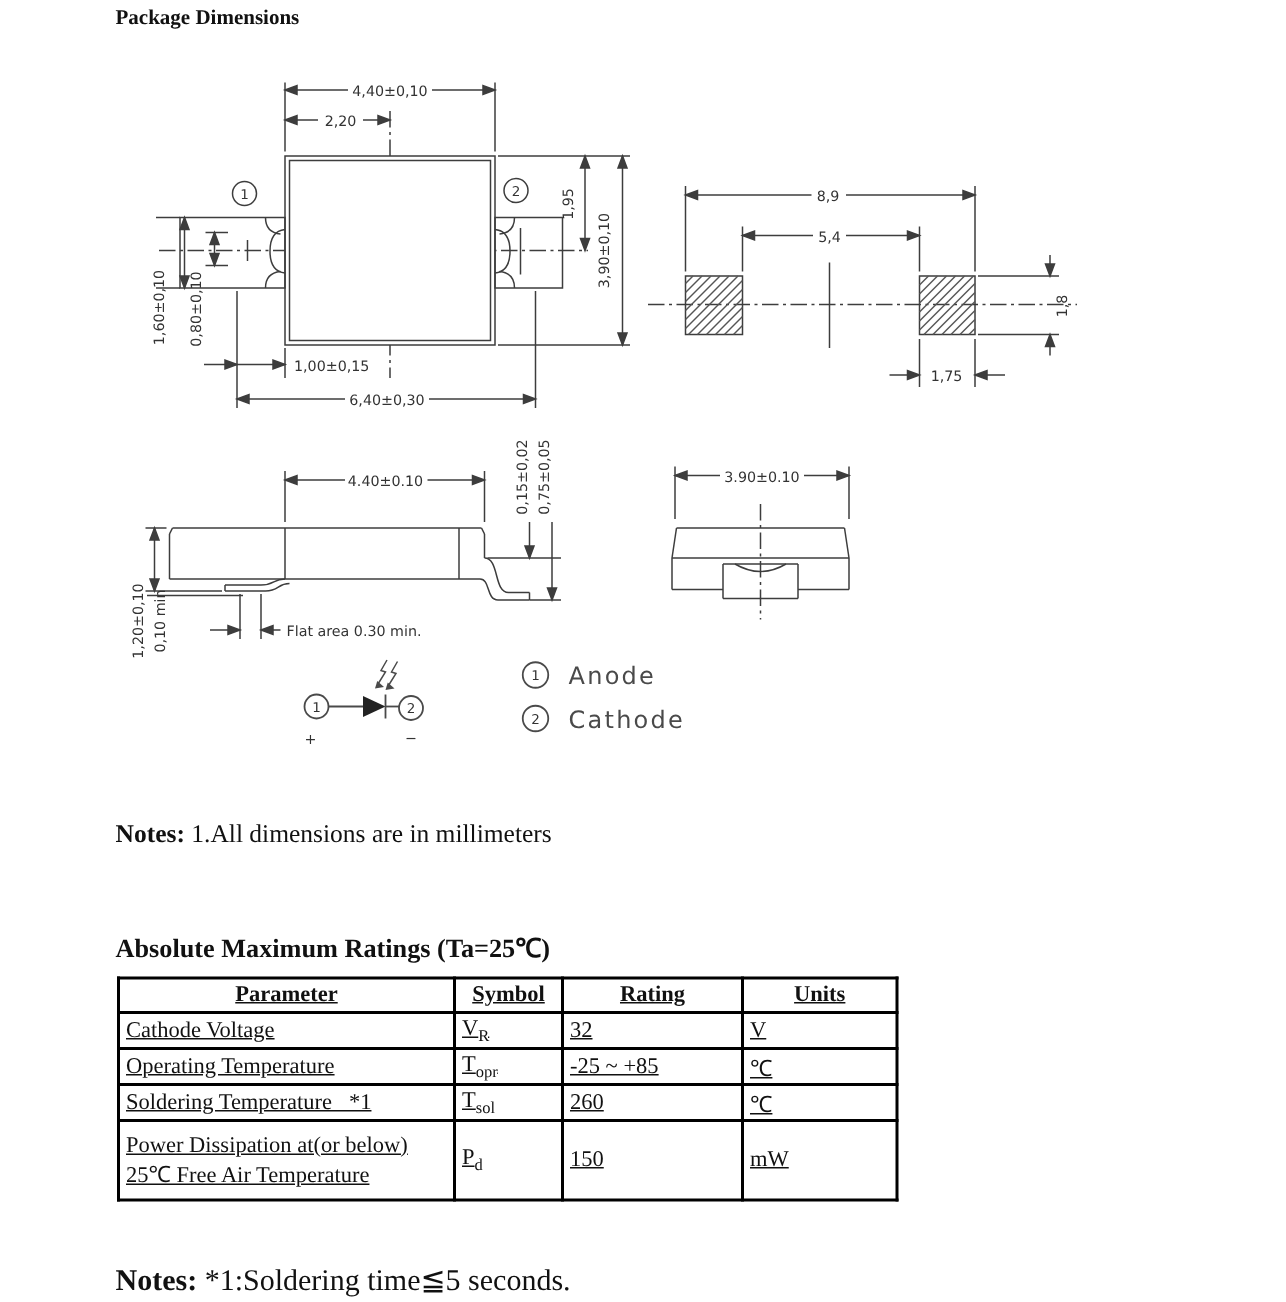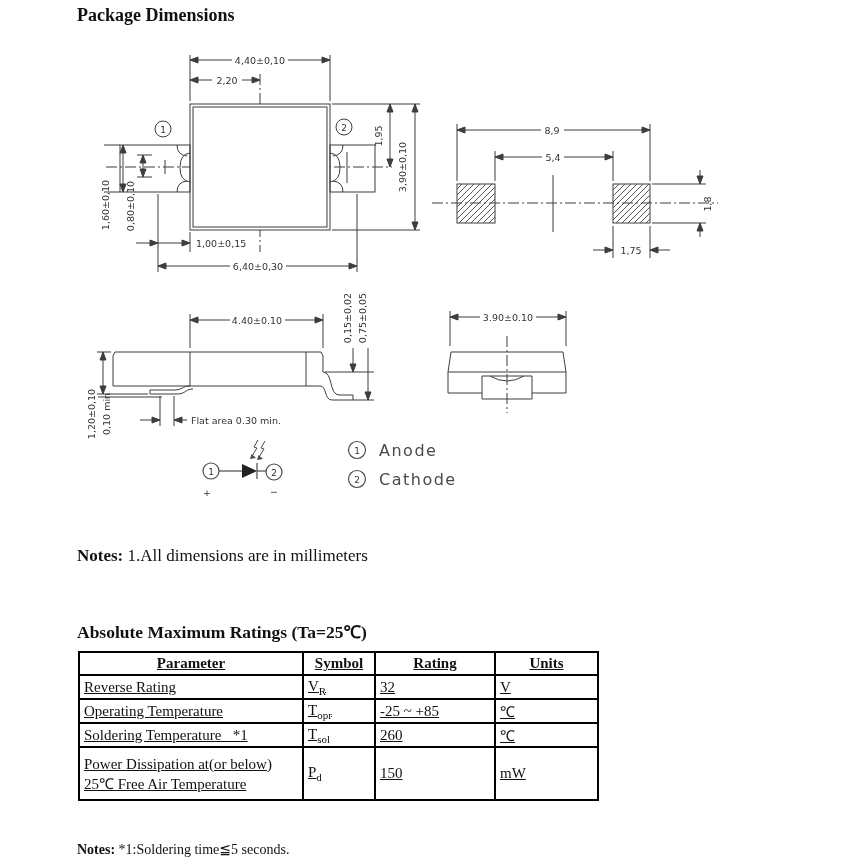--- a/index.html
+++ b/index.html
@@ -2,37 +2,37 @@
 <html><head>
 <meta charset="utf-8">
 <style>
   html,body { margin:0; padding:0; }
   body {
     width:857px; height:868px; background:#ffffff; position:relative;
     font-family:"Liberation Serif", serif; color:#111;
     overflow:hidden;
   }
   .abs { position:absolute; }
-  #title { left:77px; top:5px; font-size:18px; font-weight:bold; }
+  #title { left:77px; top:5px; font-size:14px; font-weight:bold; }
   #drawing-svg { left:0; top:0; }
   #notes { left:77px; top:544px; font-size:17px; line-height:24px; }
   #notes .nlabel { font-weight:bold; }
   #notes .indent { padding-left:41px; }
   #amr-title { left:77px; top:619px; font-size:17.5px; font-weight:bold; }
   #ratings-table { position:absolute; left:78px; top:651px; border-collapse:collapse;text-decoration:underline; }
   #ratings-table th, #ratings-table td {
     border:2px solid #000; font-size:15px; padding:0 4px; vertical-align:middle;
   }
   #ratings-table th { font-weight:bold; text-align:center; height:21px; }
   #ratings-table td { height:22px; }
   #ratings-table .c { }
   #ratings-table sub { font-size:11px; }
   #ratings-table .param5 { white-space:pre-line; line-height:20px; }
   #ratings-table tr.tall td { height:51px; }
-  #footnote { left:77px; top:841px; font-size:14px; }
+  #footnote { left:77px; top:841px; font-size:20px; }
   #footnote .nlabel { font-weight:bold; }
   svg text {
     font-family:"DejaVu Sans", sans-serif; font-size:9.5px; fill:#333;
     stroke:none;
   }
   svg text.dt { text-anchor:middle; }
   svg text.cad { font-size:16px; fill:#4a4a4a; letter-spacing:1.5px; }
   svg text.pin { font-size:9px; text-anchor:middle; }
 </style>
 </head>
@@ -334,21 +334,21 @@
       <col style="width:103px">
   </colgroup>
   <tbody>
       <tr>
     <th>Parameter</th>
     <th>Symbol</th>
     <th>Rating</th>
     <th>Units</th>
   </tr>
   <tr>
-    <td>Reverse Rating</td>
+    <td>Cathode Voltage</td>
     <td class="c"><span>V</span><sub>R</sub></td>
     <td class="c">32</td>
     <td class="c">V</td>
   </tr>
   <tr>
     <td>Operating Temperature</td>
     <td class="c"><span>T</span><sub>opr</sub></td>
     <td class="c">-25 ~ +85</td>
     <td class="c">℃</td>
   </tr>

